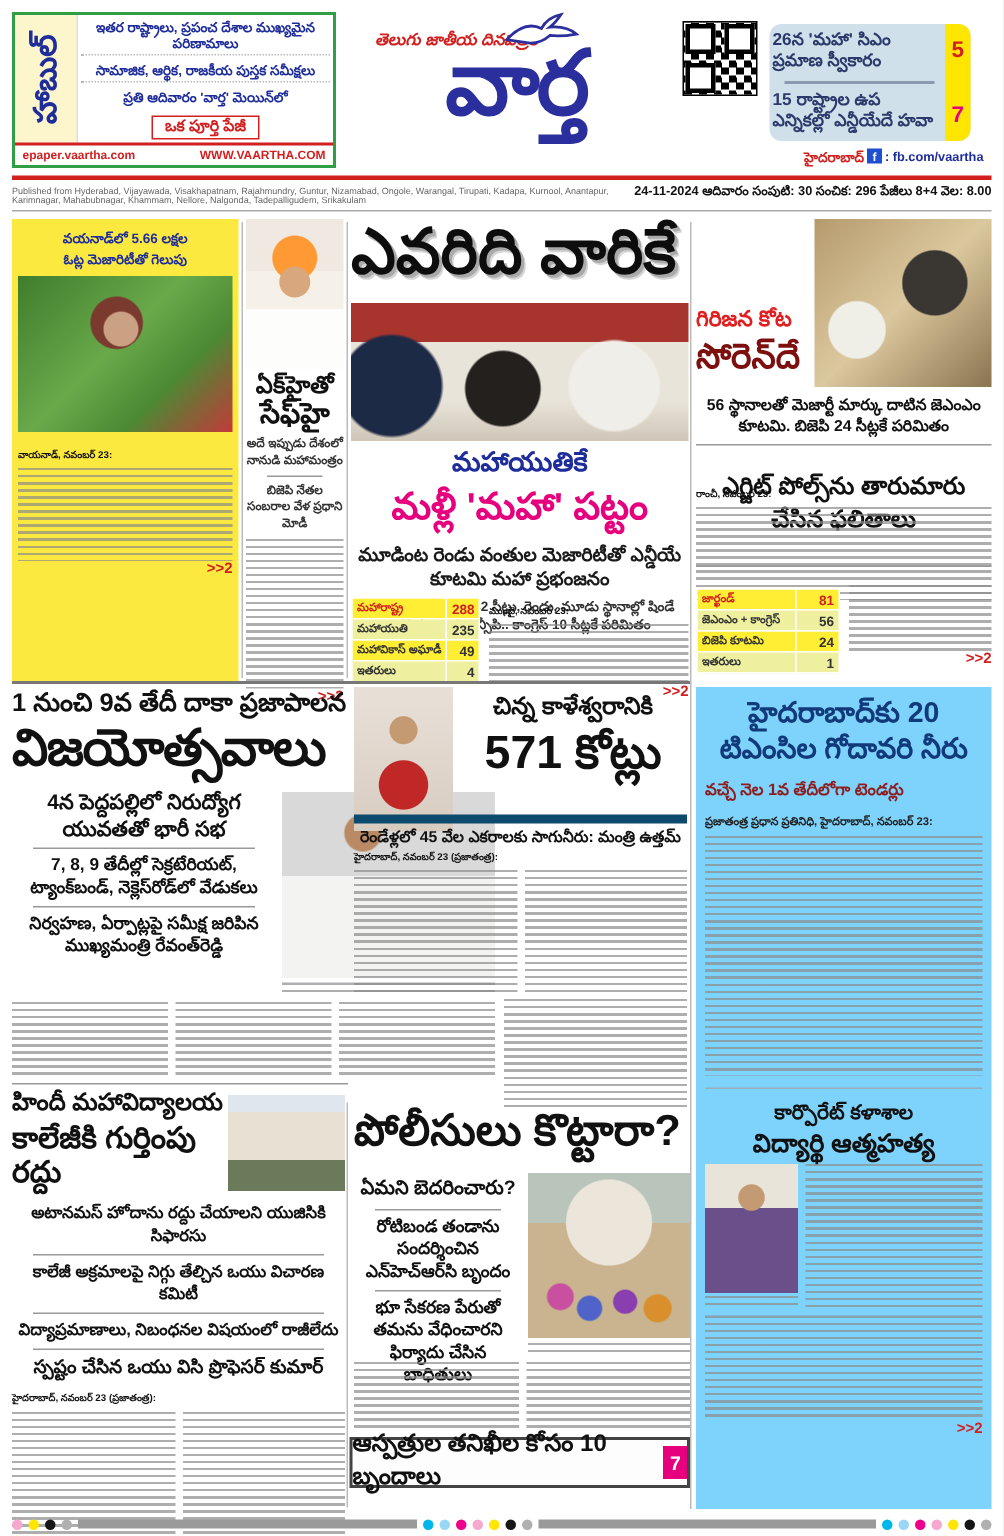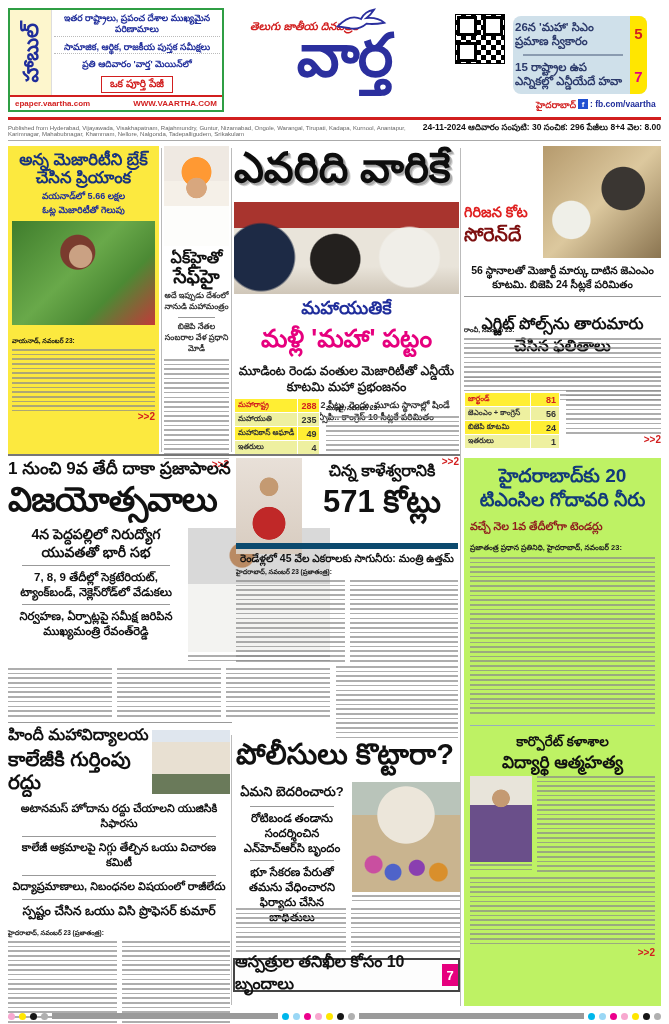--- a/index.html
+++ b/index.html
@@ -126,21 +126,20 @@
   <div class="abs redrule"></div>
   <div class="abs pubfrom">Published from Hyderabad, Vijayawada, Visakhapatnam, Rajahmundry, Guntur, Nizamabad, Ongole, Warangal, Tirupati, Kadapa, Kurnool, Anantapur, Karimnagar, Mahabubnagar, Khammam, Nellore, Nalgonda, Tadepalligudem, Srikakulam</div>
   <div class="abs edinfo">24-11-2024 ఆదివారం సంపుటి: 30 సంచిక: 296 పేజీలు 8+4 వెల: 8.00</div>
   <div class="abs grayrule"></div>
 
   <div class="abs vline" style="left:161px;top:148px;height:304px"></div>
   <div class="abs vline" style="left:231px;top:148px;height:304px"></div>
   <div class="abs vline" style="left:460px;top:148px;height:858px"></div>
 
   <div class="abs" style="left:8px;top:146px;width:151px;height:308px;background:#fce93f;padding:4px">
-    <div style="font-size:16.5px;font-weight:900;color:#17327e;line-height:1.12;text-align:center">అన్న మెజారిటీని బ్రేక్ చేసిన ప్రియాంక</div>
     <div style="font-size:9px;font-weight:bold;color:#1f2d9b;text-align:center;margin-top:4px">వయనాడ్‌లో 5.66 లక్షల</div>
     <div style="font-size:9px;font-weight:bold;color:#1f2d9b;text-align:center;margin-top:2px">ఓట్ల మెజారిటీతో గెలుపు</div>
     <div class="ph ph-priyanka" style="width:100%;height:104px;margin:4px 0"></div>
     <span style="font-size:6.5px;font-weight:bold">వాయనాడ్, నవంబర్ 23:</span>
     <div class="greek" style="height:62px;margin-top:2px"></div>
     <div class="jump" style="text-align:right">&gt;&gt;2</div>
   </div>
 
   <div class="abs" style="left:164px;top:146px;width:65px;height:345px">
     <div class="ph ph-modi" style="width:100%;height:100px"></div>
@@ -184,21 +183,21 @@
     </table>
   <div class="abs" style="left:326px;top:396px;width:133px;height:58px">
     <span style="font-size:6.5px;font-weight:bold">ముంబై, నవంబర్ 23:</span>
     <div class="greek" style="height:40px;margin-top:2px"></div>
     <div class="jump" style="text-align:right">&gt;&gt;2</div>
   </div>
 
   <div class="abs" style="left:464px;top:146px;width:197px;height:306px">
     <div class="ph ph-soren" style="position:absolute;right:0;top:0;width:118px;height:112px"></div>
     <div style="position:absolute;left:0;top:58px;width:86px;font-size:14.5px;font-weight:900;color:#e02020">గిరిజన కోట</div>
-    <div style="position:absolute;left:0;top:78px;width:100px;font-size:19px;font-weight:900;color:#7d0f0f">సోరెన్‌దే</div>
+    <div style="position:absolute;left:0;top:78px;width:100px;font-size:23px;font-weight:900;color:#7d0f0f">సోరెన్‌దే</div>
     <div class="t-center" style="position:absolute;left:0;top:118px;width:197px;font-size:10.5px;font-weight:900;line-height:1.3">56 స్థానాలతో మెజార్టీ మార్కు దాటిన జెఎంఎం కూటమి. బిజెపి 24 సీట్లకే పరిమితం</div>
     <div class="t-center" style="position:absolute;left:0;top:150px;width:197px;font-size:16px;font-weight:900;border-top:1px solid #999;border-bottom:1px solid #999;padding:18px 0">ఎగ్జిట్ పోల్స్‌ను తారుమారు చేసిన ఫలితాలు</div>
     <div style="position:absolute;left:0;top:172px;width:197px">
       <span style="font-size:6.5px;font-weight:bold">రాంచీ, నవంబర్ 23:</span>
       <div class="greek" style="height:62px;margin-top:2px"></div>
     </div>
     <table class="ytab" style="position:absolute;left:0;top:246px;width:96px">
       <tbody>
           <tr>
             <td>జార్ఖండ్</td>
@@ -249,21 +248,21 @@
   <div class="abs t-center" style="left:236px;top:543px;width:222px;font-size:10.5px;font-weight:900;border-top:6px solid #0c4a6e;padding-top:3px">రెండేళ్లలో 45 వేల ఎకరాలకు సాగునీరు: మంత్రి ఉత్తమ్</div>
   <div class="abs" style="left:236px;top:560px;width:222px;height:98px">
     <span style="font-size:6.5px;font-weight:bold">హైదరాబాద్, నవంబర్ 23 (ప్రజాతంత్ర):</span>
     <div class="cols" style="margin-top:2px;height:84px">
       <div class="greek"></div>
       <div class="greek"></div>
     </div>
   </div>
   <div class="abs greek" style="left:336px;top:666px;width:122px;height:74px"></div>
 
-  <div class="abs" style="left:464px;top:458px;width:197px;height:548px;background:#bef264;padding:6px">
+  <div class="abs" style="left:464px;top:458px;width:197px;height:548px;background:#7dd3fc;padding:6px">
     <div style="font-size:19px;font-weight:900;color:#123a7a;line-height:1.25;text-align:center">హైదరాబాద్‌కు 20 టిఎంసిల గోదావరి నీరు</div>
     <div style="font-size:11px;font-weight:900;color:#8f1d1d;margin-top:8px">వచ్చే నెల 1వ తేదీలోగా టెండర్లు</div>
     <div style="font-size:7.5px;font-weight:bold;color:#222;margin-top:8px">ప్రజాతంత్ర ప్రధాన ప్రతినిధి, హైదరాబాద్, నవంబర్ 23:</div>
     <div class="greek" style="height:160px;margin-top:3px"></div>
     <div style="height:1px;background:#98aebc;margin:8px 0"></div>
     <div class="t-center" style="font-size:13.5px;font-weight:900">కార్పొరేట్ కళాశాల</div>
     <div class="t-center" style="font-size:17px;font-weight:900">విద్యార్థి ఆత్మహత్య</div>
     <div style="display:flex;gap:5px">
       <div>
         <div class="ph ph-student" style="width:62px;height:86px"></div>

